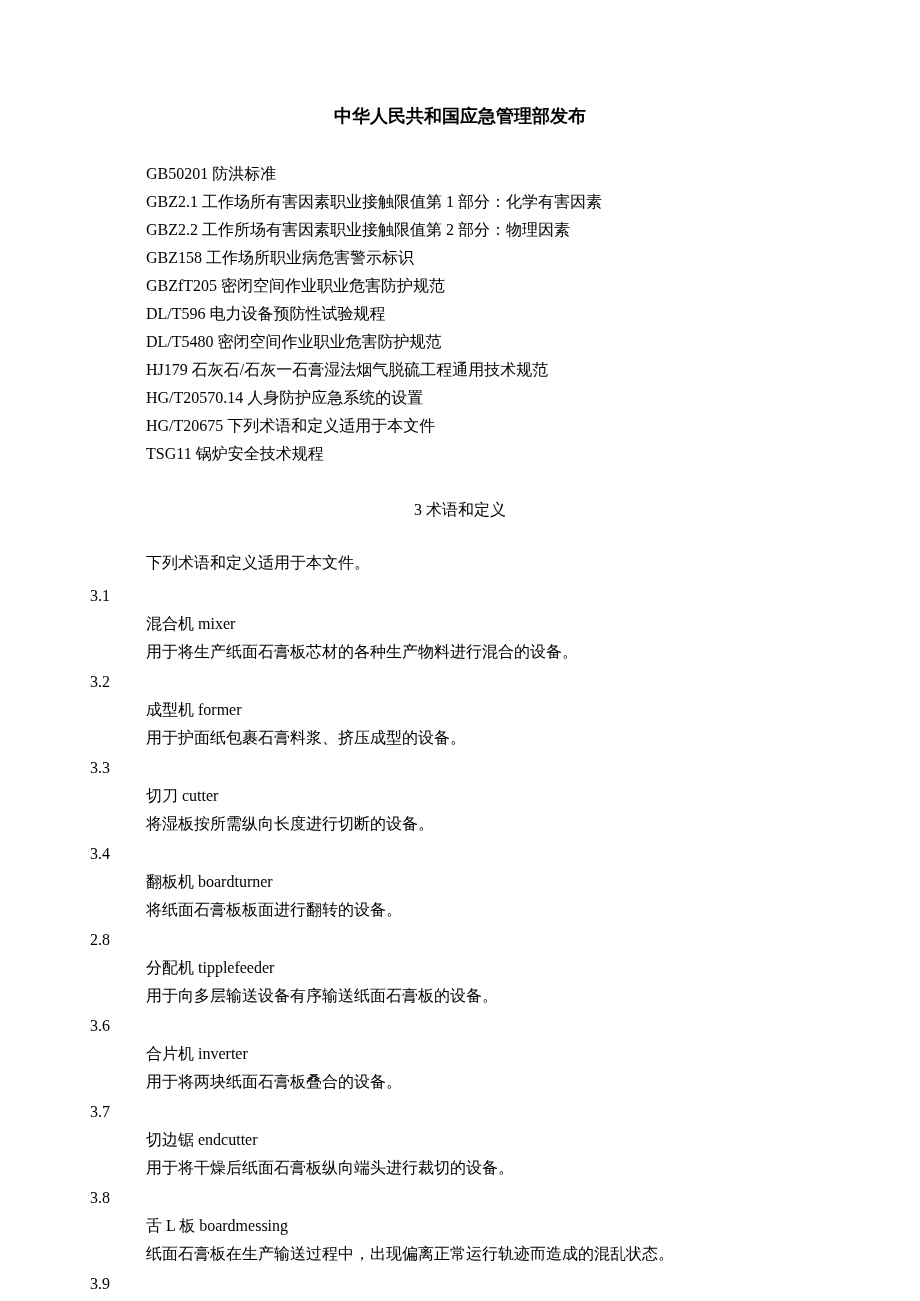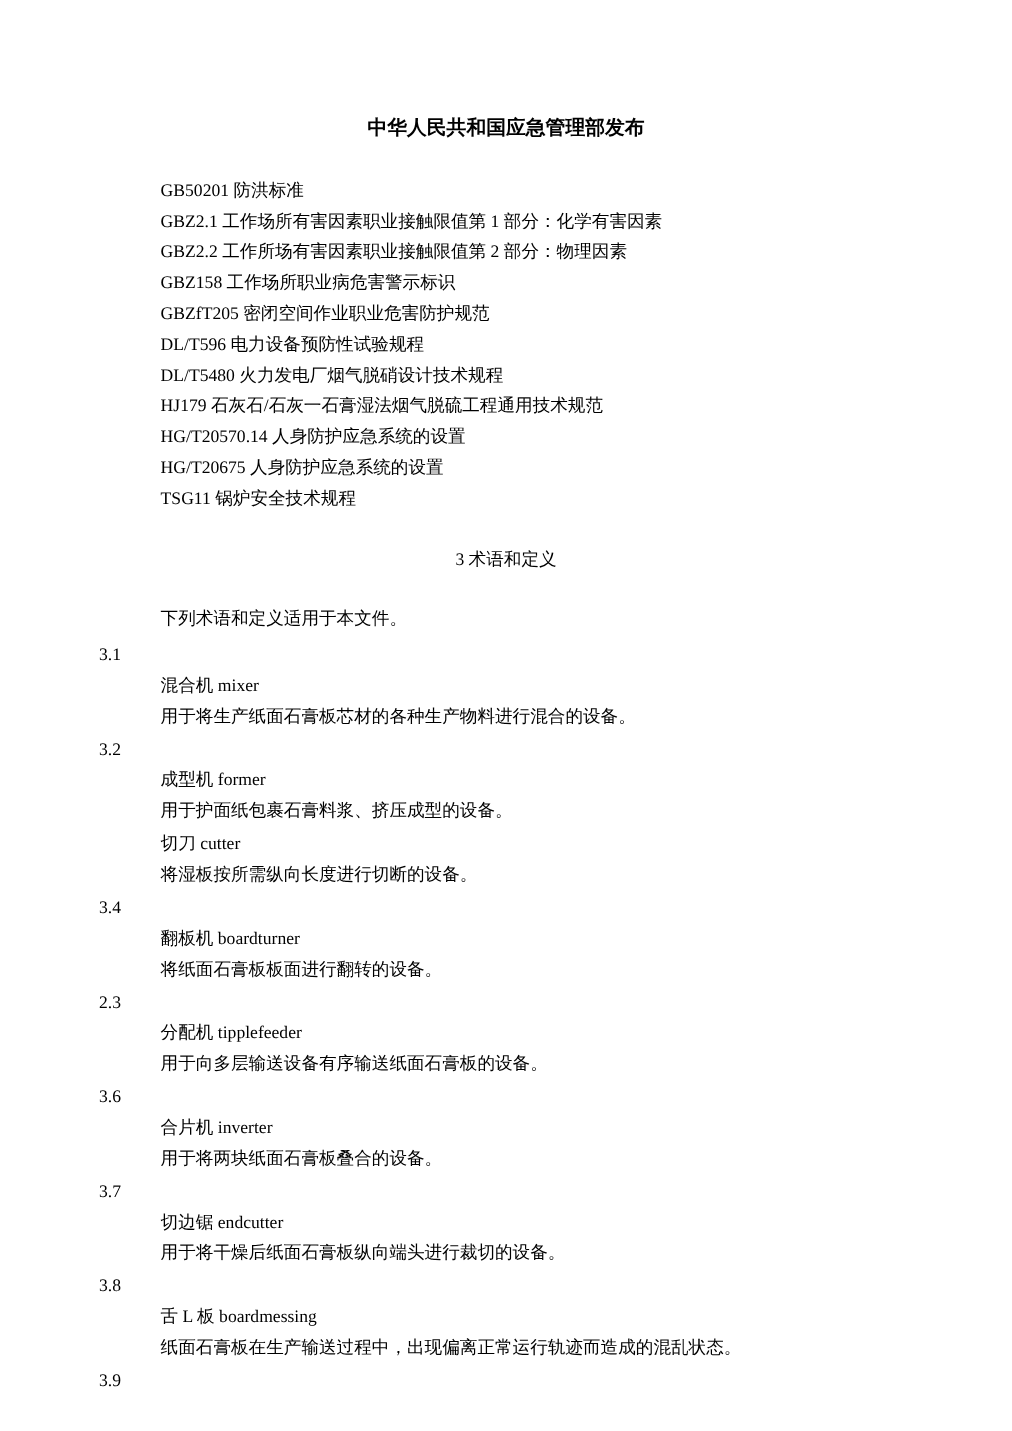--- a/index.html
+++ b/index.html
@@ -61,56 +61,57 @@
 
 <h1 class="title">中华人民共和国应急管理部发布</h1>
 
 <div class="standards-list">
   <div>GB50201 防洪标准</div>
   <div>GBZ2.1 工作场所有害因素职业接触限值第 1 部分：化学有害因素</div>
   <div>GBZ2.2 工作所场有害因素职业接触限值第 2 部分：物理因素</div>
   <div>GBZ158 工作场所职业病危害警示标识</div>
   <div>GBZfT205 密闭空间作业职业危害防护规范</div>
   <div>DL/T596 电力设备预防性试验规程</div>
-  <div>DL/T5480 火力发电厂烟气脱硝设计技术规程</div>
+  <div>DL/T5480 密闭空间作业职业危害防护规范</div>
   <div>HJ179 石灰石/石灰一石膏湿法烟气脱硫工程通用技术规范</div>
   <div>HG/T20570.14 人身防护应急系统的设置</div>
-  <div>HG/T20675 人身防护应急系统的设置</div>
+  <div>HG/T20675 下列术语和定义适用于本文件</div>
   <div>TSG11 锅炉安全技术规程</div>
 </div>
 
 <div class="section-heading">3 术语和定义</div>
 
 <div class="intro-line">下列术语和定义适用于本文件。</div>
 
 <div class="term-block">
   <div class="term-number">3.1</div>
   <div class="term-name">混合机 mixer</div>
   <div class="term-desc">用于将生产纸面石膏板芯材的各种生产物料进行混合的设备。</div>
 </div>
 
 <div class="term-block">
   <div class="term-number">3.2</div>
   <div class="term-name">成型机 former</div>
   <div class="term-desc">用于护面纸包裹石膏料浆、挤压成型的设备。</div>
 </div>
 
 <div class="term-block">
+  <div class="term-number">3.3</div>
   <div class="term-name">切刀 cutter</div>
   <div class="term-desc">将湿板按所需纵向长度进行切断的设备。</div>
 </div>
 
 <div class="term-block">
   <div class="term-number">3.4</div>
   <div class="term-name">翻板机 boardturner</div>
   <div class="term-desc">将纸面石膏板板面进行翻转的设备。</div>
 </div>
 
 <div class="term-block">
-  <div class="term-number">2.3</div>
+  <div class="term-number">2.8</div>
   <div class="term-name">分配机 tipplefeeder</div>
   <div class="term-desc">用于向多层输送设备有序输送纸面石膏板的设备。</div>
 </div>
 
 <div class="term-block">
   <div class="term-number">3.6</div>
   <div class="term-name">合片机 inverter</div>
   <div class="term-desc">用于将两块纸面石膏板叠合的设备。</div>
 </div>
 

